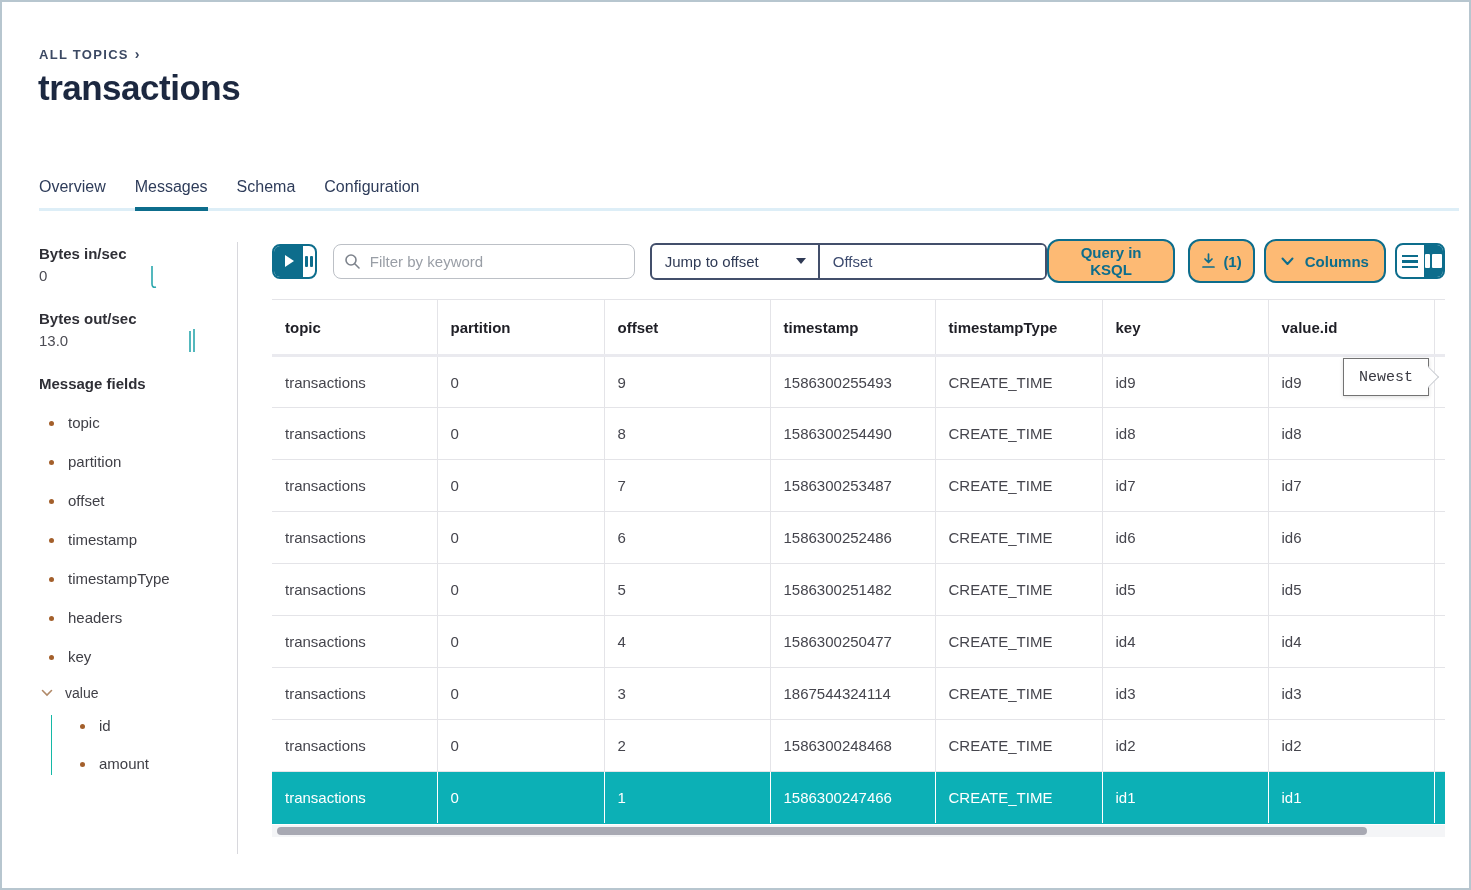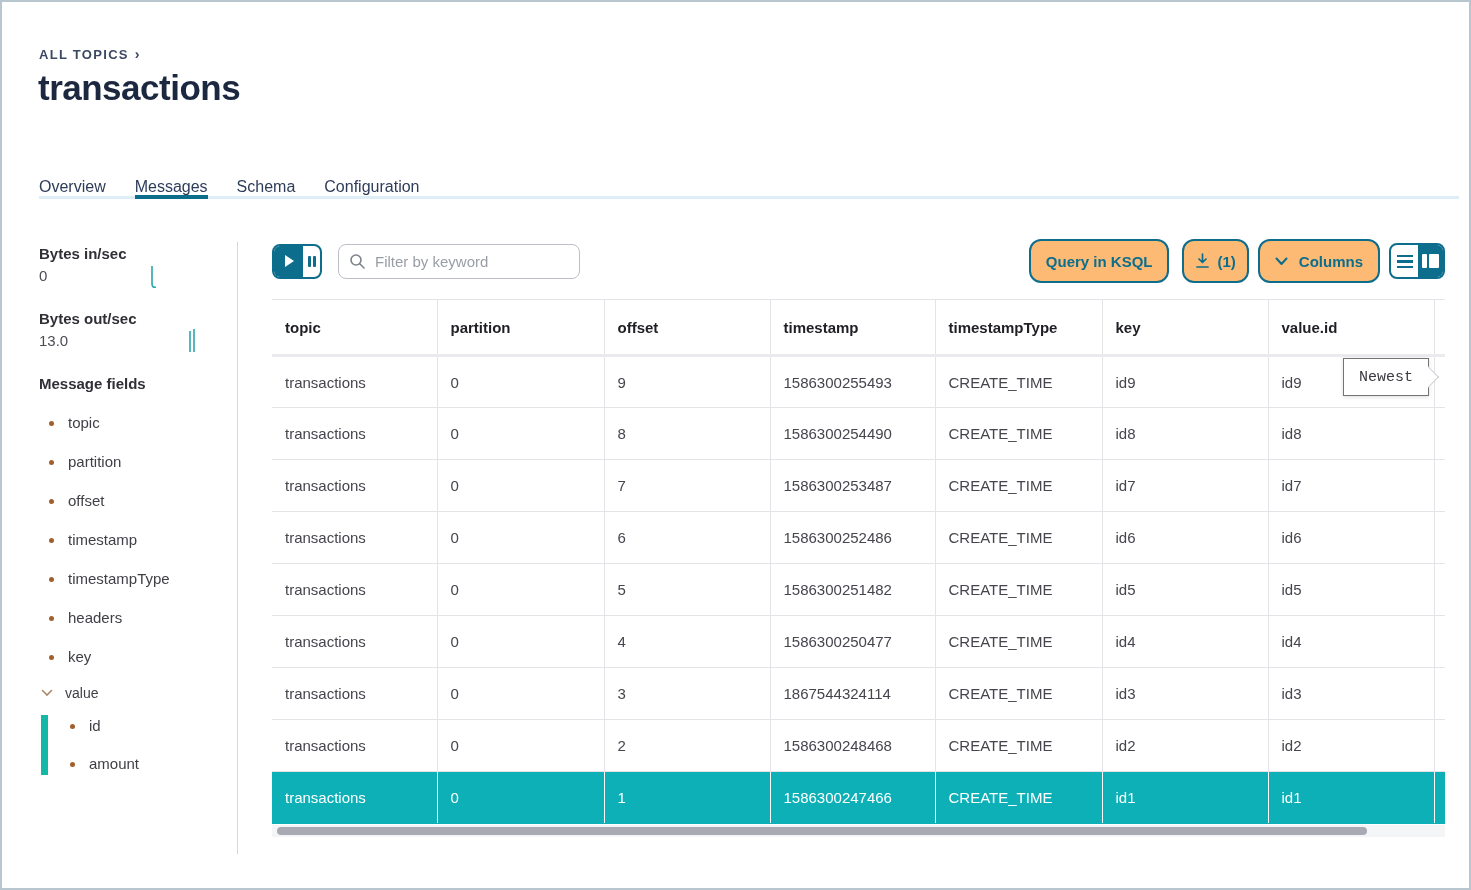--- a/index.html
+++ b/index.html
@@ -10,49 +10,49 @@
   }
   
   .breadcrumb { position:absolute; left:37px; top:44px; font-size:13px; font-weight:700;
     letter-spacing:1.3px; color:#3c4963; }
   .breadcrumb .chev { margin-left:6px; font-size:14px; }
   .page-title { position:absolute; left:36px; top:66px; font-size:35px; font-weight:700;
     color:#1c2840; letter-spacing:-0.5px; }
   
   .tabs-wrap { position:absolute; left:37px; top:176px; width:1420px; }
   .tab-bar { display:flex; gap:29px; }
-  .tab { font-size:16px; color:#2e3c5a; position:relative; cursor:pointer; }
+  .tab { font-size:16px; color:#2e3c5a; padding-bottom:12px; position:relative; cursor:pointer; }
   .tab.active::after { content:""; position:absolute; left:0; right:0; bottom:-3px; height:4px; background:#0d6d8c; }
   .tab-track { height:3px; background:#ddeef7; width:100%; }
   
   .sidebar-divider { position:absolute; left:235px; top:240px; width:1px; height:612px; background:#d8d8dd; }
   .sidebar { position:absolute; left:37px; top:243px; width:185px; }
   .stat-label { font-size:15px; font-weight:700; color:#2f2f36; margin-bottom:5px; }
   .stat-value-row { display:flex; align-items:flex-start; font-size:15px; color:#4c4c54; margin-bottom:19px; }
   .spark1 { margin-left:100px; margin-top:-4px; }
   .spark2 { margin-left:118px; margin-top:-4px; }
   .fields-title { font-size:15px; font-weight:700; color:#2f2f36; margin-bottom:20px; }
   ul.fields { list-style:none; }
   li.field { display:flex; align-items:center; font-size:15px; color:#3f3f46; margin-bottom:17px; line-height:22px; cursor:pointer; }
   li.field .dot { width:5px; height:5px; border-radius:50%; background:#a35f2b; margin:0 14px 0 10px; flex:0 0 auto; }
   .value-row { display:flex; align-items:center; font-size:14px; color:#3f3f46; margin:2px 0 14px 0; cursor:pointer; }
   .value-row svg { margin:0 12px 0 2px; }
-  .value-children { list-style:none; margin-left:2px; border-left:7px solid #14b8a6; padding-left:17px; }
+  .value-children { list-style:none; margin-left:12px; border-left:1px solid #14b8a6; padding-left:23px; }
   .value-children li.field { margin-bottom:16px; }
   .value-children li.field .dot { margin-left:5px; }
   
   .main { position:absolute; left:270px; top:240px; width:1173px; }
   .toolbar { display:flex; align-items:center; height:38px; }
   .playpause { display:flex; width:50px; height:35px; border:2px solid #0d6d8c; border-radius:8px; overflow:hidden; background:#fff; }
   .pp-play { width:29px; background:#0d6d8c; display:flex; align-items:center; justify-content:center; cursor:pointer; }
   .pp-play .tri { width:0; height:0; border-left:9px solid #fff; border-top:6px solid transparent; border-bottom:6px solid transparent; margin-left:2px; }
   .pp-pause { flex:1; display:flex; align-items:center; justify-content:center; gap:2px; cursor:pointer; }
   .pp-pause i { width:3px; height:11px; background:#0d6d8c; border-radius:1px; }
   .filter-box { margin-left:16px; position:relative; }
-  .filter-box input { width:242px; height:35px; border:1px solid #bcc0c6; border-radius:8px;
+  .filter-box input { width:302px; height:35px; border:1px solid #bcc0c6; border-radius:8px;
     padding:0 10px 0 36px; font-size:15px; color:#3f3f46; font-family:"Liberation Sans",sans-serif; }
   .filter-box input::placeholder { color:#999ea6; }
   .filter-box svg { position:absolute; left:11px; top:9px; }
   .jump-group { margin-left:15px; display:flex; width:397px; height:37px; border:2px solid #434f6b; border-radius:6px; background:#fff; }
   .jump-select { width:175px; display:flex; align-items:center; padding:0 12px 0 13px; font-size:15px; color:#2f3a55; cursor:pointer; }
   .jump-select .lbl { flex:1; }
   .jump-select .arr { width:0; height:0; border-left:5px solid transparent; border-right:5px solid transparent; border-top:6px solid #2f3a55; }
   .jump-div { width:2px; background:#434f6b; }
   .jump-group input { flex:1; border:0; outline:none; border-radius:0 4px 4px 0; padding:0 13px; font-size:15px; color:#3c4a6e; font-family:"Liberation Sans",sans-serif; }
   .btn { height:44px; border:2px solid #0d6d8c; border-radius:12px; background:#fdba74; color:#0d6d8c;
@@ -183,20 +183,28 @@
             <i></i>
             <i></i>
           </div>
       </div>
       <div class="filter-box">
         <svg width="17" height="17" viewBox="0 0 17 17">
           <circle cx="7" cy="7" r="5" stroke="#7d838c" stroke-width="1.6" fill="none"></circle>
           <path d="M11 11 L15 15" stroke="#7d838c" stroke-width="1.6" stroke-linecap="round"></path>
         </svg>
         <input type="text" placeholder="Filter by keyword" style="">
+      </div>
+      <div class="jump-group">
+        <div class="jump-select">
+          <span class="lbl">Jump to offset</span>
+          <span class="arr"></span>
+        </div>
+        <div class="jump-div"></div>
+        <input type="text" value="Offset" style="">
       </div>
       <button class="btn btn-ksql">Query in KSQL</button>
       <button class="btn btn-dl">
         <svg width="15" height="16" viewBox="0 0 15 16">
           <path d="M7.5 1 L7.5 9 M4 6 L7.5 9.5 L11 6" stroke="#0d6d8c" stroke-width="1.7" fill="none" stroke-linecap="round" stroke-linejoin="round"></path>
           <path d="M2 14 L13 14" stroke="#0d6d8c" stroke-width="1.7" stroke-linecap="round"></path>
         </svg>
         <span>(1)</span>
       </button>
       <button class="btn btn-cols">

